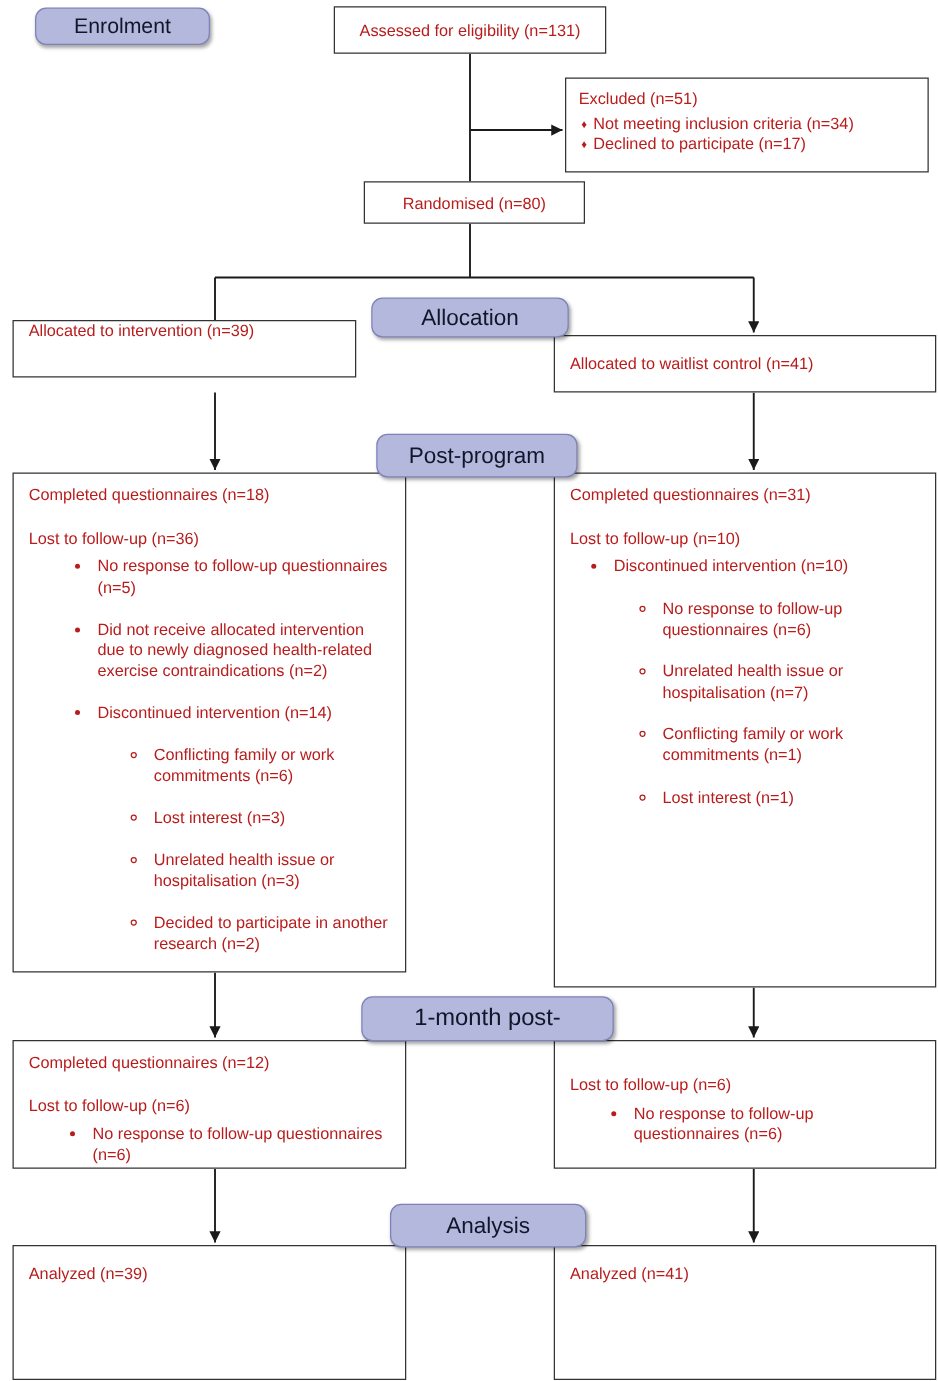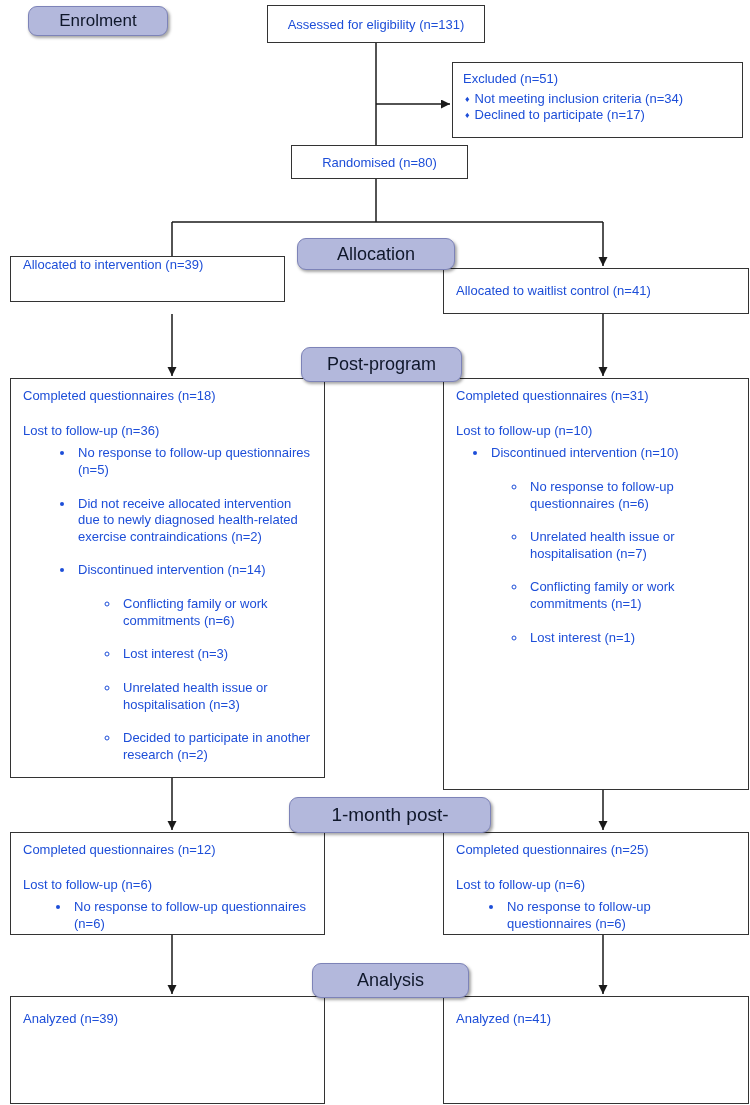--- a/index.html
+++ b/index.html
@@ -1,20 +1,20 @@
 <!DOCTYPE html>
 <html><head>
 <meta charset="utf-8">
 <style>
   * { margin:0; padding:0; box-sizing:border-box; }
   body { background:#ffffff; font-family:"Liberation Sans","DejaVu Sans",sans-serif; }
   .canvas { position:relative; width:750px; height:1105px; background:#ffffff; overflow:hidden; }
   svg.connectors { position:absolute; left:0; top:0; z-index:1; }
   .box { position:absolute; background:#ffffff; border:1.5px solid #333333; z-index:2;
-         font-size:13px; color:#1d4ed8; }
+         font-size:13px; color:#b91c1c; }
   .center-text { display:flex; align-items:center; justify-content:center; text-align:center; }
   .pad { padding:9px 12px; line-height:1.28; }
   .mt { margin-top:18px; }
   .badge { position:absolute; z-index:3; background:#b3b8dc; border:1.5px solid #7d83b8;
            border-radius:9px; color:#0f172a; display:flex; align-items:center; justify-content:center;
            font-size:18px; box-shadow:1.5px 2px 3px rgba(0,0,0,0.35); }
   ul.disc { list-style:disc outside; margin:6px 0 0 0; padding-left:52px; }
   ul.disc > li { margin-bottom:17px; padding-left:3px; }
   ul.circ { list-style:circle outside; margin:17px 0 0 0; padding-left:42px; }
   ul.circ > li { margin-bottom:17px; padding-left:3px; }
@@ -138,21 +138,20 @@
       <div>Completed questionnaires (n=12)</div>
       <div class="mt">Lost to follow-up (n=6)</div>
       <ul class="disc" style="padding-left:48px;">
         <li>No response to follow-up questionnaires (n=6)</li>
       </ul>
     </div>
   </div>
 
   <div class="box" style="left:443px;top:832px;width:306px;height:103px;">
     <div class="pad">
-      <div>Completed questionnaires (n=25)</div>
       <div class="mt">Lost to follow-up (n=6)</div>
       <ul class="disc" style="padding-left:48px;">
         <li>No response to follow-up questionnaires (n=6)</li>
       </ul>
     </div>
   </div>
 
   <div class="box" style="left:10px;top:996px;width:315px;height:108px;">
     <div class="pad" style="padding-top:14px;">
       <span>Analyzed (n=39)</span>

